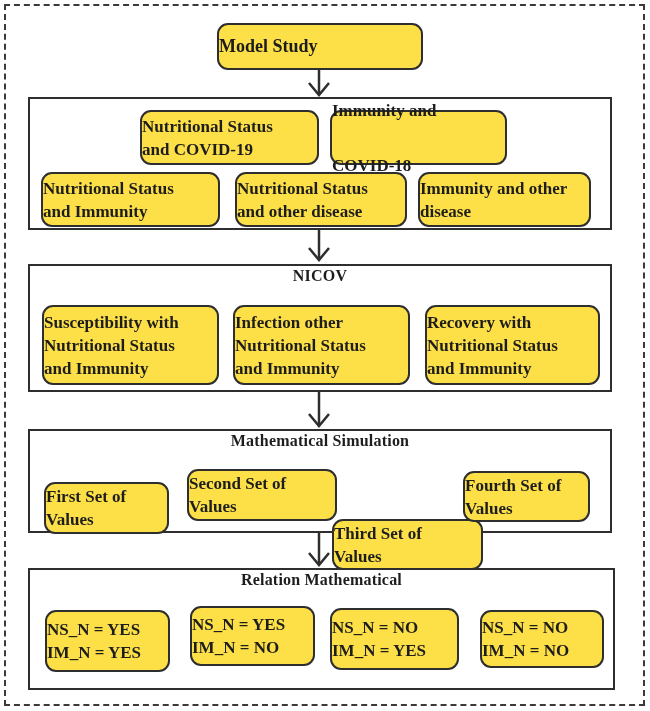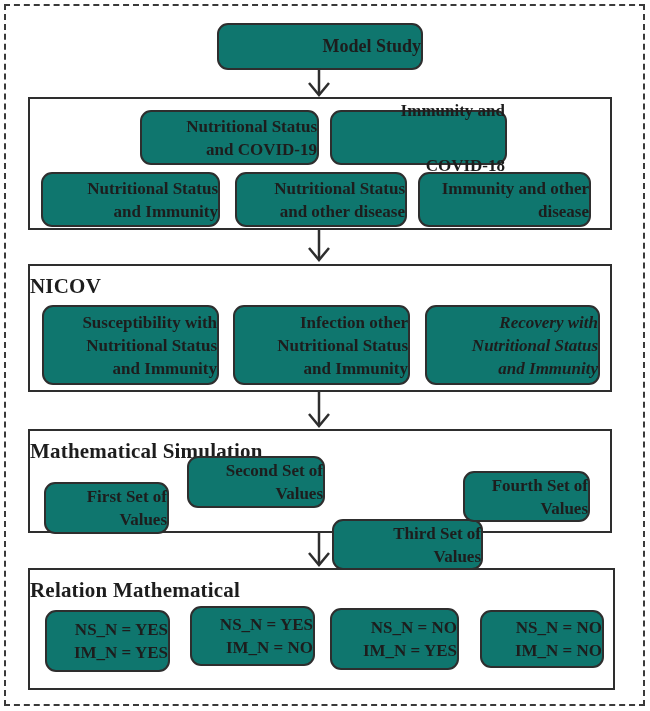--- a/index.html
+++ b/index.html
@@ -21,43 +21,44 @@
     left: 4px;
     top: 4px;
     right: 5px;
     bottom: 5px;
     border: 2px dashed #3a3a3a;
   }
   .node {
     position: absolute;
     border: 2.2px solid #2e2e2e;
     border-radius: 11px;
-    background: #0f766e;
+    background: #fde047;
     display: flex;
     flex-direction: column;
-    align-items: flex-end;
+    align-items: flex-start;
     justify-content: center;
     text-align: center;
     font-weight: 700;
     font-size: 17px;
     line-height: 23px;
     box-sizing: border-box;
   }
   .group {
     position: absolute;
     border: 2.5px solid #2e2e2e;
     background: #ffffff;
     box-sizing: border-box;
   }
   .group-title {
     display: block;
     width: 100%;
+    text-align: center;
     font-weight: 700;
-    font-size: 21px;
-    padding-top: 8px;
+    font-size: 16px;
+    padding-top: 1px;
     letter-spacing: 0.2px;
   }
   .root-node {
     font-size: 18px;
   }
   .arrow {
     position: absolute;
     overflow: visible;
   }
   .arrow line, .arrow polyline {
@@ -115,39 +116,39 @@
     <div class="node" style="left:12px; top:39px; width:177px; height:80px;">
       <span>Susceptibility with</span>
       <span>Nutritional Status</span>
       <span>and Immunity</span>
     </div>
     <div class="node" style="left:203px; top:39px; width:177px; height:80px;">
       <span>Infection other</span>
       <span>Nutritional Status</span>
       <span>and Immunity</span>
     </div>
-    <div class="node" style="left:395px; top:39px; width:175px; height:80px;font-style:italic;">
+    <div class="node" style="left:395px; top:39px; width:175px; height:80px;">
       <span>Recovery with</span>
       <span>Nutritional Status</span>
       <span>and Immunity</span>
     </div>
   </div>
 
   <svg class="arrow" style="left:306px; top:392px;" width="26" height="36" viewBox="0 0 26 36">
     <line x1="13" y1="0" x2="13" y2="33"></line>
     <polyline points="3,22 13,34 23,22"></polyline>
   </svg>
 
   <div class="group" style="left:28px; top:429px; width:584px; height:104px;">
     <span class="group-title">Mathematical Simulation</span>
     <div class="node" style="left:14px; top:39px; width:125px; height:52px;margin-top:12px;">
       <span>First Set of</span>
       <span>Values</span>
     </div>
-    <div class="node" style="left:157px; top:25px; width:138px; height:52px;">
+    <div class="node" style="left:157px; top:38px; width:150px; height:52px;">
       <span>Second Set of</span>
       <span>Values</span>
     </div>
     <div class="node" style="left:302px; top:40px; width:151px; height:51px;margin-top:48px;">
       <span>Third Set of</span>
       <span>Values</span>
     </div>
     <div class="node" style="left:433px; top:40px; width:127px; height:51px;">
       <span>Fourth Set of</span>
       <span>Values</span>

